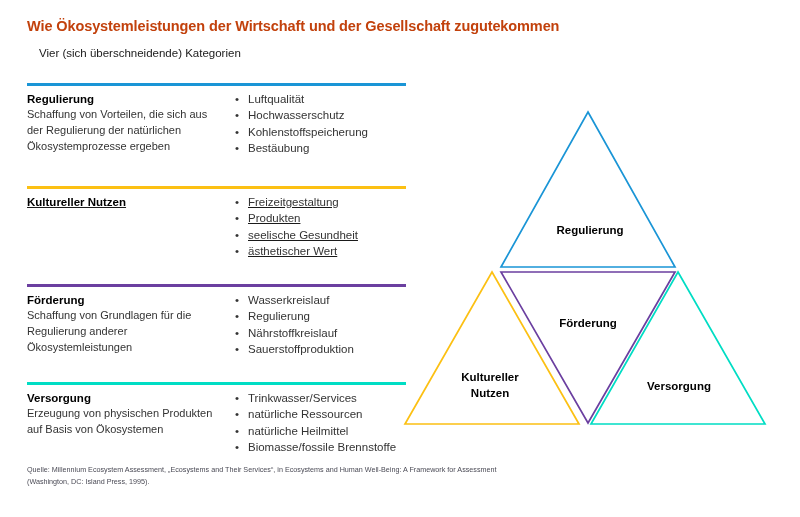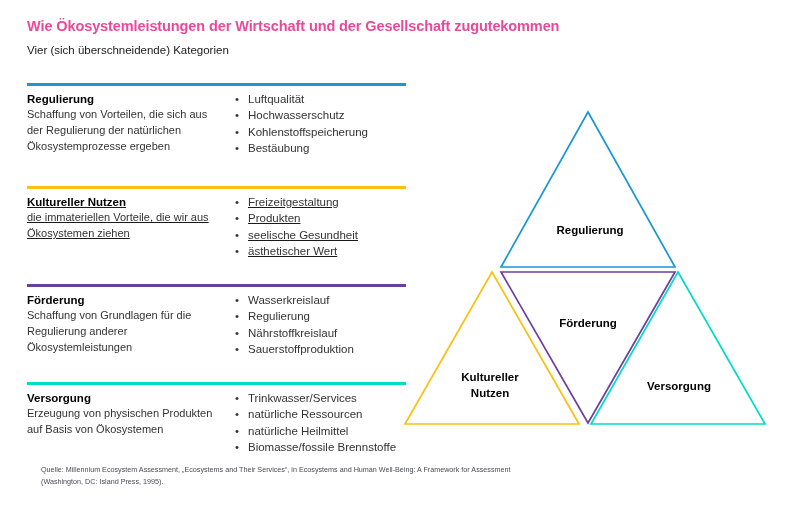--- a/index.html
+++ b/index.html
@@ -20,29 +20,29 @@
   #header {
     position: absolute;
     left: 27px;
     top: 18px;
     width: 740px;
   }
   #chart-title {
     font-size: 14.5px;
     font-weight: bold;
     letter-spacing: -0.1px;
-    color: #ec4899;
+    color: #c2410c;
     margin: 0 0 9px 0;
     line-height: 1.2;
   }
   #chart-subtitle {
     font-size: 11.5px;
     font-weight: normal;
     color: #1a1a1a;
-    margin: 0;
+    margin: 12px;
     line-height: 1.2;
   }
 
   
   #categories {
     position: absolute;
     left: 27px;
     top: 83px;
     width: 379px;
   }
@@ -133,21 +133,21 @@
   
   #source {
     position: absolute;
     left: 27px;
     top: 464px;
     width: 620px;
     font-size: 7.2px;
     color: #4a4a55;
     line-height: 1.65;
   }
-  #source div { white-space: nowrap; margin-left: 14px; }
+  #source div { white-space: nowrap; }
 </style>
 </head>
 <body>
 
 <div id="header">
   <h1 id="chart-title">Wie Ökosystemleistungen der Wirtschaft und der Gesellschaft zugutekommen</h1>
   <p id="chart-subtitle">Vier (sich überschneidende) Kategorien</p>
 </div>
 
 <div id="categories">
@@ -168,21 +168,20 @@
         </ul>
       </div>
     </div>
   </div>
 
   <div class="category" id="cat-1">
     <div class="cat-rule" style="background: rgb(252, 192, 19);"></div>
     <div class="cat-body">
       <div class="cat-left">
         <div class="cat-name">Kultureller Nutzen</div>
-        <div class="cat-desc">die immateriellen Vorteile, die wir aus Ökosystemen ziehen</div>
       </div>
       <div class="cat-right">
         <ul class="cat-list">
           <li><span class="bullet-dot">•</span><span>Freizeitgestaltung</span></li>
           <li><span class="bullet-dot">•</span><span>Produkten</span></li>
           <li><span class="bullet-dot">•</span><span>seelische Gesundheit</span></li>
           <li><span class="bullet-dot">•</span><span>ästhetischer Wert</span></li>
         </ul>
       </div>
     </div>

